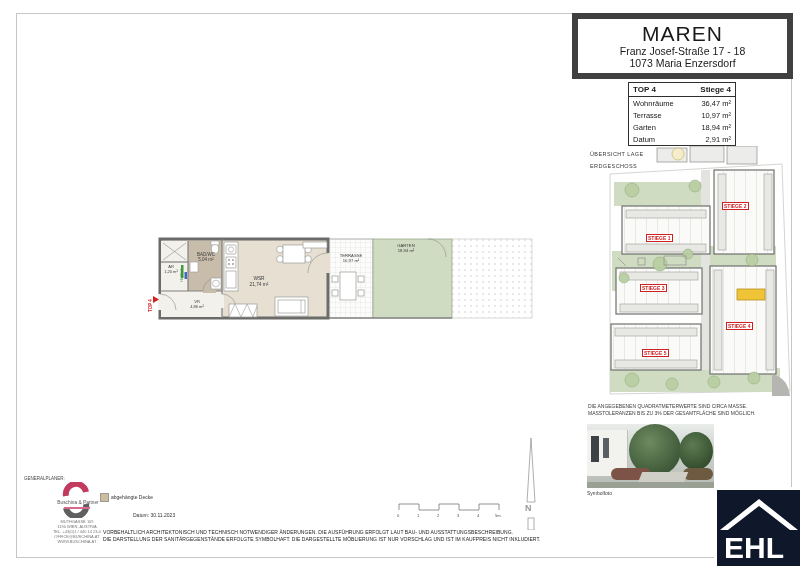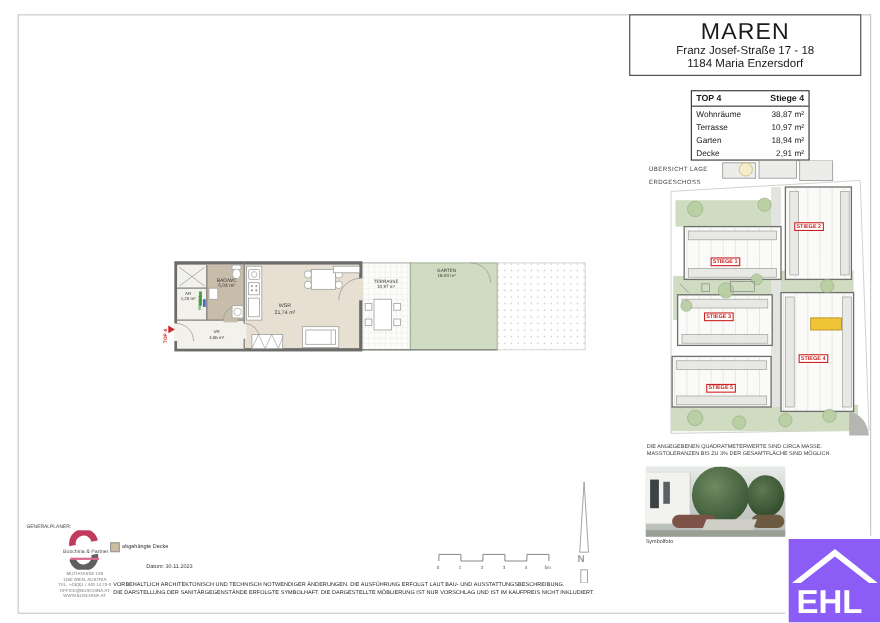--- a/index.html
+++ b/index.html
@@ -2,21 +2,21 @@
 <html><head>
 <meta charset="utf-8">
 <style>
   html,body{margin:0;padding:0;}
   body{width:800px;height:566px;background:#ffffff;font-family:"Liberation Sans",sans-serif;position:relative;overflow:hidden;color:#1a1a1a;}
   .abs{position:absolute;}
   .nw{white-space:nowrap;}
   
   .frame{left:16px;top:13px;width:774px;height:543px;border:1px solid #c6c6c4;}
   
-  .hdrbox{left:572px;top:13px;width:209px;height:54px;border:1px solid #404040;background:#fff;display:flex;flex-direction:column;align-items:center;justify-content:center;}
+  .hdrbox{left:572px;top:13px;width:209px;height:54px;border:6px solid #404040;background:#fff;display:flex;flex-direction:column;align-items:center;justify-content:center;}
   .title{font-size:21px;letter-spacing:1px;font-weight:500;line-height:22px;}
   .addr{font-size:10.5px;line-height:12px;}
   
   .utable{left:628px;top:82px;width:106px;border:1px solid #2f2f2f;background:#fff;font-size:7.5px;}
   .utable .thead{display:flex;justify-content:space-between;padding:2px 4px;font-weight:bold;font-size:8px;border-bottom:1.5px solid #2f2f2f;}
   .utable .trow{display:flex;justify-content:space-between;padding:2px 4px 1px 4px;text-align:right;}
   .smallcaps{font-size:5.5px;letter-spacing:.4px;color:#3a3a3a;}
   .tiny{font-size:5px;line-height:7px;color:#3c3c3c;}
   .micro{font-size:4.2px;color:#555;}
   
@@ -34,42 +34,42 @@
   .planner-small{font-size:4px;line-height:5px;color:#777;text-align:center;}
 </style>
 </head>
 <body>
 
 <div class="abs frame"></div>
 
 <div class="abs hdrbox">
   <div class="title">MAREN</div>
   <div class="addr">Franz Josef-Straße 17 - 18</div>
-  <div class="addr">1184  Maria Enzersdorf</div>
+  <div class="addr">1073  Maria Enzersdorf</div>
 </div>
 
 <div class="abs utable">
   <div class="thead">
     <span>TOP 4</span>
     <span>Stiege 4</span>
   </div>
   <div class="trow">
     <span>Wohnräume</span>
-    <span>38,87 m²</span>
+    <span>36,47 m²</span>
   </div>
   <div class="trow">
     <span>Terrasse</span>
     <span>10,97 m²</span>
   </div>
   <div class="trow">
     <span>Garten</span>
     <span>18,94 m²</span>
   </div>
   <div class="trow">
-    <span>Decke</span>
+    <span>Datum</span>
     <span>2,91 m²</span>
   </div>
 </div>
 
 <div class="abs smallcaps nw" style="left:590px;top:151px;">ÜBERSICHT LAGE</div>
 <div class="abs smallcaps nw" style="left:590px;top:163px;">ERDGESCHOSS</div>
 
 <div class="abs" style="left:602px;top:146px;width:190px;height:254px;">
   <svg width="190" height="254" viewBox="0 0 190 254">
     <defs>
@@ -160,21 +160,21 @@
   <div style="left:42px;top:0;width:52px;height:52px;border-radius:50%;background:radial-gradient(circle at 40% 35%,#6d8a60,#3f5a39 70%);"></div>
   <div style="left:92px;top:8px;width:34px;height:38px;border-radius:50%;background:radial-gradient(circle at 40% 35%,#5d7a52,#36502f 70%);"></div>
   <div style="left:24px;top:44px;width:40px;height:12px;border-radius:6px;background:#7d5347;"></div>
   <div style="left:96px;top:44px;width:30px;height:12px;border-radius:6px;background:#6e5a40;"></div>
   <div style="left:52px;top:48px;width:46px;height:16px;background:#cfcfc8;transform:skewX(-22deg);"></div>
   <div style="left:0;top:58px;width:127px;height:6px;background:#9aa094;"></div>
 </div>
 <div class="abs tiny nw" style="left:587px;top:490px;">Symbolfoto</div>
 
 <div class="abs ehlbox">
-  <div class="ehlblue" style="background:#8b5cf6;text-align:right;">
+  <div class="ehlblue" style="background:#0f172a;text-align:right;">
     <svg width="84" height="44" viewBox="0 0 84 44" style="position:absolute;left:0;top:0;">
       <polygon points="3,40 42,9 81,40 73,40 42,16 11,40" fill="#ffffff"></polygon>
     </svg>
     <div class="ehltext">EHL</div>
   </div>
 </div>
 
 <div class="abs" style="left:145px;top:232px;width:395px;height:95px;">
   <svg width="395" height="95" viewBox="0 0 395 95">
     <defs>

